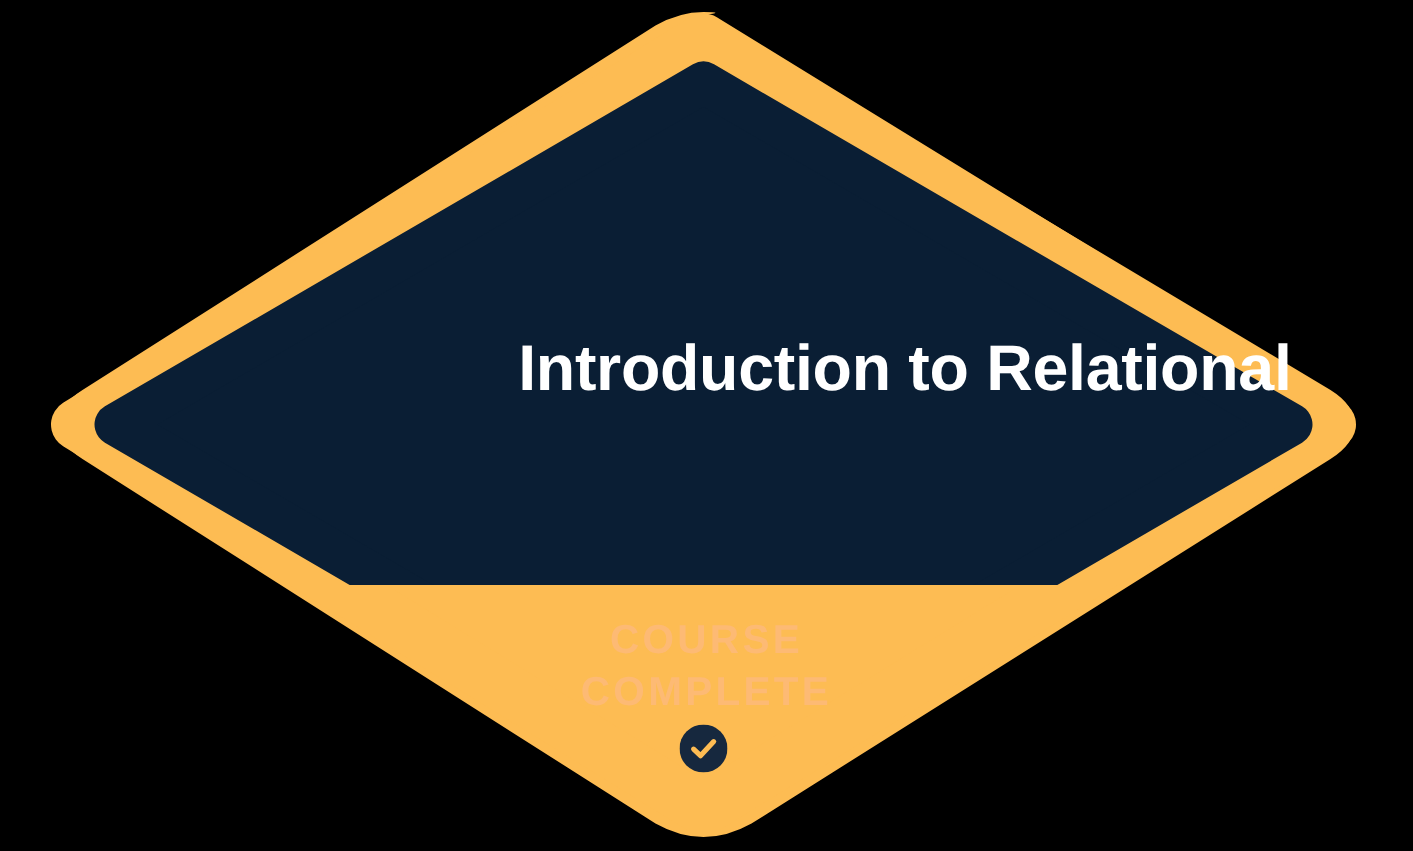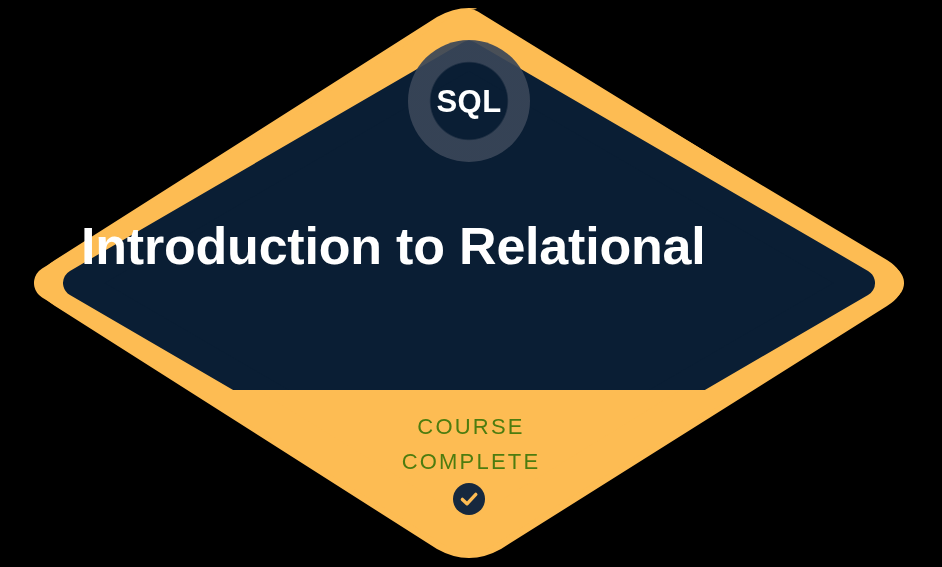--- a/index.html
+++ b/index.html
@@ -79,45 +79,45 @@
     line-height: 1;
   }
 
   
   .course-title {
     position: absolute;
     left: 50%;
     transform: translateX(-50%);
     top: 222px;
     width: 780px;
-    text-align: left;
+    text-align: right;
     color: #ffffff;
-    font-size: 52px;
+    font-size: 43px;
     font-weight: 700;
     line-height: 48px;
     letter-spacing: -0.2px;
   }
   .course-title .line {
     display: block;
     white-space: nowrap;
   }
 
   
   .status-block {
     position: absolute;
     left: 50%;
     transform: translateX(-50%);
     top: 409px;
     width: 420px;
     text-align: center;
   }
   .status-text {
-    color: #4d7c0f;
-    font-size: 22px;
-    font-weight: 400;
+    color: #fdba74;
+    font-size: 27px;
+    font-weight: 700;
     line-height: 35px;
     letter-spacing: 2.2px;
   }
   .status-text .line {
     display: block;
   }
 
   
   .check-badge {
     position: absolute;
@@ -173,24 +173,20 @@
         <rect x="0" y="0" width="942" height="390"></rect>
       </clipPath>
       <g clip-path="url(#navy-top-clip)">
         <polygon points="469,55 861,283 469,511 77,283" fill="#0A1E34" stroke="#0A1E34" stroke-width="28" stroke-linejoin="round"></polygon>
       </g>
     </g>
   </svg>
 
   <div id="badge-overlay">
 
-    <div class="monogram">
-      <div class="monogram-ring"></div>
-      <span class="monogram-label">SQL</span>
-    </div>
 
     <div class="course-title">
       <span class="line">Introduction to Relational</span>
     </div>
 
     <div class="status-block">
       <div class="status-text">
         <span class="line">COURSE</span>
         <span class="line">COMPLETE</span>
       </div>

